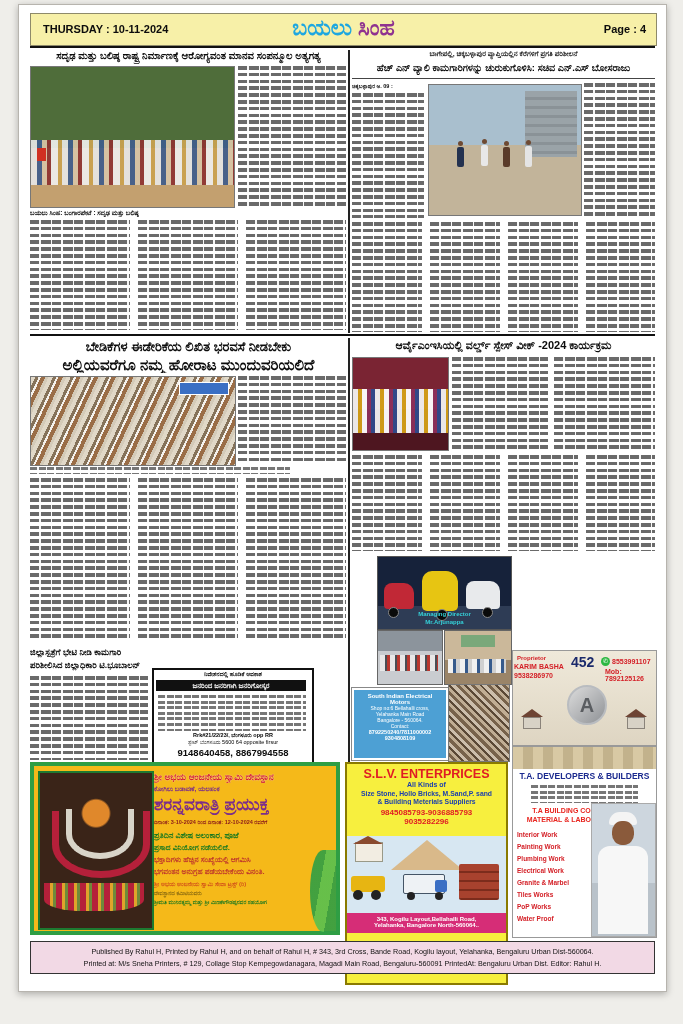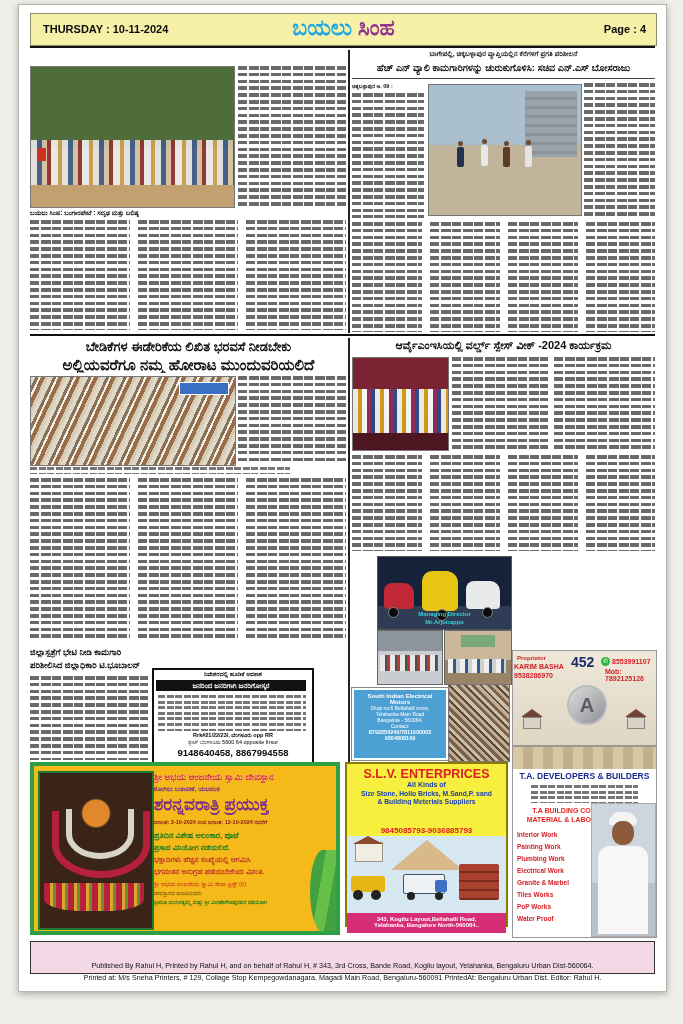--- a/index.html
+++ b/index.html
@@ -34,20 +34,21 @@
   <div class="abs" style="left:30px;top:13px;width:625px;height:31px;background:#f7f0a8;border:1px solid #8e8a6a;">
     <div class="abs hl" style="left:12px;top:9px;font-size:11px;">THURSDAY : 10-11-2024</div>
     <div class="abs" style="left:0;top:1px;width:100%;text-align:center;font-size:22px;font-weight:bold;">
       <span class="kn" style="color:#1ea7e0;">ಬಯಲು</span>
       <span class="kn" style="color:#8f3390;">ಸಿಂಹ</span>
     </div>
     <div class="abs hl" style="right:10px;top:9px;font-size:11px;">Page : 4</div>
   </div>
   <div class="abs hrule" style="left:30px;top:46px;width:625px;height:2px;"></div>
 
+  <div class="abs hl clip kn" style="left:30px;top:50px;width:317px;height:14px;font-size:10px;">ಸದೃಢ ಮತ್ತು ಬಲಿಷ್ಠ ರಾಷ್ಟ್ರ ನಿರ್ಮಾಣಕ್ಕೆ ಆರೋಗ್ಯವಂತ ಮಾನವ ಸಂಪನ್ಮೂಲ ಅತ್ಯಗತ್ಯ</div>
   <div class="abs" style="left:30px;top:66px;width:203px;height:140px;border:1px solid #777;
               background:linear-gradient(#4f6d3a 0 52%, #69884a 52% 58%, #c3a06f 58% 100%);">
     <div class="abs" style="left:0;top:52%;width:100%;height:32%;opacity:.9;
                 background:repeating-linear-gradient(to right,#e8e8e8 0 6px,#3b5a8c 6px 11px,#d9c6a8 11px 16px,#8c2f2f 16px 20px,#f0f0f0 20px 27px,#caa14e 27px 31px);"></div>
     <div class="abs" style="left:6px;top:58%;width:9px;height:13px;background:#d03022;"></div>
   </div>
   <div class="abs greek" style="left:238px;top:66px;width:108px;height:140px;"></div>
   <div class="abs hl kn" style="left:30px;top:209px;width:317px;height:9px;font-size:6.5px;overflow:hidden;white-space:nowrap;">ಬಯಲು ಸಿಂಹ: ಬಂಗಾರಪೇಟೆ : ಸದೃಢ ಮತ್ತು ಬಲಿಷ್ಠ</div>
   <div class="abs greek" style="left:30px;top:220px;width:100px;height:110px;"></div>
   <div class="abs greek" style="left:138px;top:220px;width:100px;height:110px;"></div>
@@ -217,26 +218,26 @@
       <div class="kn" style="font-size:7.5px;font-weight:bold;color:#1f7a1f;margin-top:2px;">ಪ್ರಸಾದ ವಿನಿಯೋಗ ನಡೆಯಲಿದೆ.</div>
       <div class="kn" style="font-size:7.5px;font-weight:bold;color:#c0392b;margin-top:2px;">ಭಕ್ತಾದಿಗಳು ಹೆಚ್ಚಿನ ಸಂಖ್ಯೆಯಲ್ಲಿ ಆಗಮಿಸಿ</div>
       <div class="kn" style="font-size:7.5px;font-weight:bold;color:#c0392b;margin-top:2px;">ಭಗವಂತನ ಅನುಗ್ರಹ ಪಡೆಯಬೇಕೆಂದು ವಿನಂತಿ.</div>
       <div class="kn" style="font-size:6px;font-weight:bold;color:#d4561a;margin-top:4px;white-space:nowrap;overflow:hidden;">ಶ್ರೀ ಅಭಯ ಆಂಜನೇಯ ಸ್ವಾಮಿ ಸೇವಾ ಟ್ರಸ್ಟ್ (ರಿ)</div>
       <div class="kn" style="font-size:5.5px;font-weight:bold;color:#8a6a10;margin-top:2px;">ದೇವಸ್ಥಾನದ ಕಮಿಟಿಯವರು</div>
       <div class="kn" style="font-size:5.5px;font-weight:bold;color:#1f7a1f;margin-top:2px;white-space:nowrap;overflow:hidden;">ಶ್ರೀಮತಿ ಮುನಿರತ್ನಮ್ಮ ಮತ್ತು ಶ್ರೀ ಮಿಣಕೇಗೌಡಪ್ಪನವರ ಸಹಯೋಗ</div>
     </div>
     <div class="abs" style="right:0px;top:84px;width:26px;height:82px;background:linear-gradient(100deg,#2f9e44 0 40%, #57c04f 40% 70%, #2f9e44 70%);border-radius:60% 0 0 60%;opacity:.9;"></div>
   </div>
 
-  <div class="abs" style="left:345px;top:762px;width:163px;height:165px;border:2px solid #8a7a00;box-sizing:border-box;background:#f7ef3e;">
+  <div class="abs" style="left:345px;top:762px;width:163px;height:223px;border:2px solid #8a7a00;box-sizing:border-box;background:#f7ef3e;">
     <div class="clip" style="font-size:12.5px;font-weight:bold;color:#e01b24;margin-top:3px;">S.L.V. ENTERPRICES</div>
     <div class="clip" style="font-size:7px;font-weight:bold;color:#1b3fae;">All Kinds of</div>
     <div class="clip" style="font-size:6.8px;font-weight:bold;color:#1b3fae;margin-top:2px;">Size Stone, Hollo Bricks, M.Sand,P. sand</div>
     <div class="clip" style="font-size:6.8px;font-weight:bold;color:#1b3fae;margin-top:1px;">&amp; Building Meterials Suppliers</div>
-    <div class="clip" style="font-size:8px;font-weight:bold;color:#e01b24;margin-top:21px;">9845085793-9036885793</div>
+    <div class="clip" style="font-size:8px;font-weight:bold;color:#e01b24;margin-top:3px;">9845085793-9036885793</div>
     <div class="clip" style="font-size:8px;font-weight:bold;color:#e01b24;">9035282296</div>
     <div class="abs" style="left:0;top:72px;width:159px;height:77px;background:#d7e7f2;overflow:hidden;">
       <div class="abs" style="left:44px;top:4px;width:0;height:0;border-left:36px solid transparent;border-right:36px solid transparent;border-bottom:30px solid #d9b98a;"></div>
       <div class="abs" style="left:4px;top:40px;width:34px;height:16px;background:#e7b512;border-radius:3px;"></div>
       <div class="abs" style="left:6px;top:54px;width:10px;height:10px;border-radius:50%;background:#222;"></div>
       <div class="abs" style="left:24px;top:54px;width:10px;height:10px;border-radius:50%;background:#222;"></div>
       <div class="abs" style="left:56px;top:38px;width:40px;height:18px;background:#eef2f5;border:1px solid #456;border-radius:2px;"></div>
       <div class="abs" style="left:88px;top:44px;width:12px;height:12px;background:#3a6fc4;border-radius:2px;"></div>
       <div class="abs" style="left:60px;top:56px;width:8px;height:8px;border-radius:50%;background:#222;"></div>
       <div class="abs" style="left:88px;top:56px;width:8px;height:8px;border-radius:50%;background:#222;"></div>
@@ -244,16 +245,16 @@
       <div class="abs" style="left:8px;top:6px;width:26px;height:18px;background:#f2ede2;border:1px solid #998;"></div>
       <div class="abs" style="left:6px;top:0px;width:0;height:0;border-left:15px solid transparent;border-right:15px solid transparent;border-bottom:8px solid #8a4a2e;"></div>
     </div>
     <div class="abs" style="left:0;top:149px;width:159px;height:20px;background:#d62d77;color:#fff;text-align:center;">
       <div class="clip" style="font-size:6px;font-weight:bold;margin-top:3px;">343, Kogilu Layout,Bellahalli Road,</div>
       <div class="clip" style="font-size:6px;font-weight:bold;">Yelahanka, Bangalore North-560064..</div>
     </div>
   </div>
 
   <div class="abs" style="left:30px;top:941px;width:625px;height:33px;background:#f2d9e5;border:1.5px solid #333;box-sizing:border-box;text-align:center;">
-    <div class="clip" style="font-size:7.2px;color:#111;margin-top:19px;">Published By Rahul H, Printed by Rahul H, and on behalf of Rahul H, # 343, 3rd Cross, Bande Road, Kogilu layout, Yelahanka, Bengaluru Urban Dist-560064.</div>
+    <div class="clip" style="font-size:7.2px;color:#111;margin-top:5px;">Published By Rahul H, Printed by Rahul H, and on behalf of Rahul H, # 343, 3rd Cross, Bande Road, Kogilu layout, Yelahanka, Bengaluru Urban Dist-560064.</div>
     <div class="clip" style="font-size:7.2px;color:#111;margin-top:3px;">Printed at: M/s Sneha Printers, # 129, Collage Stop Kempegowdanagara, Magadi Main Road, Bengaluru-560091 PrintedAt: Bengaluru Urban Dist. Editor: Rahul H.</div>
   </div>
 </div>
 
 </body></html>

